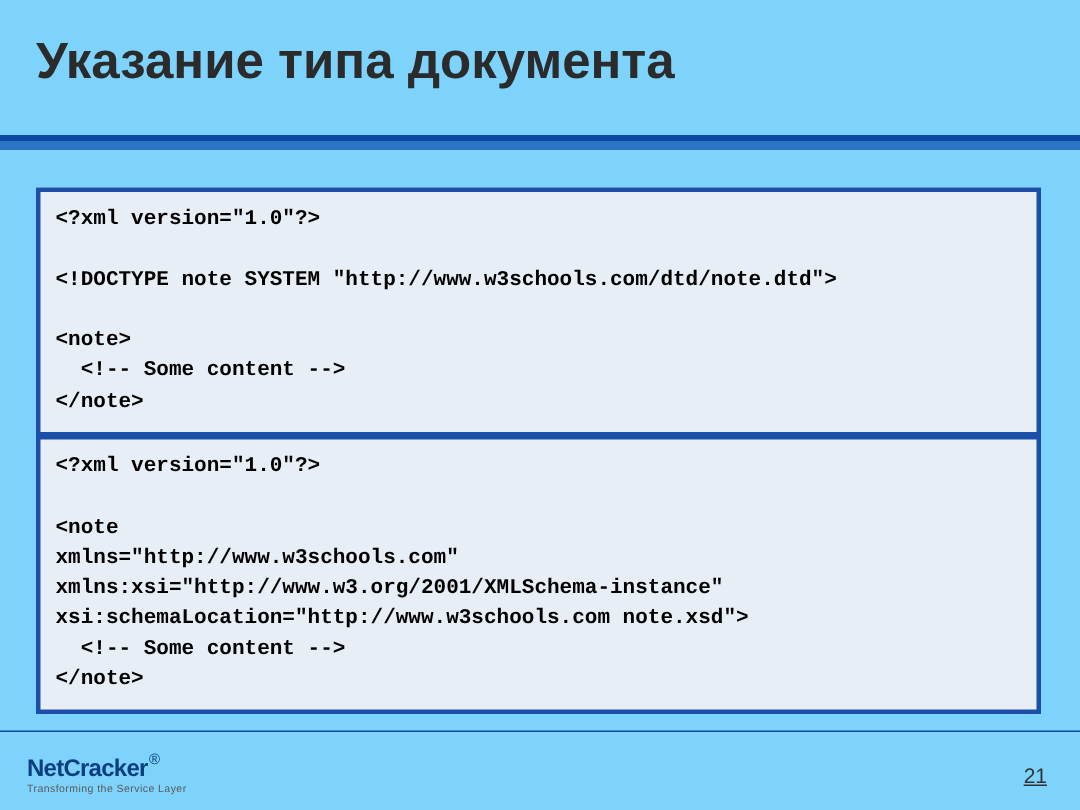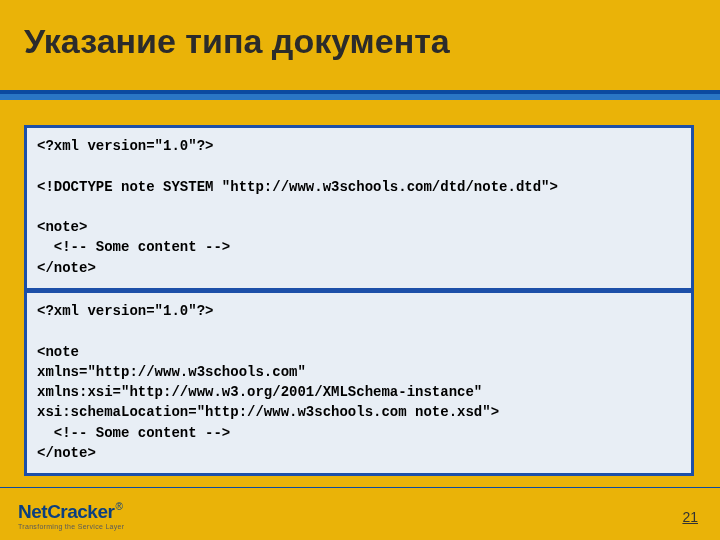--- a/index.html
+++ b/index.html
@@ -2,21 +2,21 @@
 <html><head>
 <meta charset="utf-8">
 <style>
   * { margin: 0; padding: 0; box-sizing: border-box; }
   html, body { width: 720px; height: 540px; font-family: Arial, Helvetica, sans-serif; background: #fff; color: #000; overflow: hidden; }
 
   .slide {
     position: relative;
     width: 720px;
     height: 540px;
-    background: #eab308;
+    background: #7dd3fc;
   }
 
   .title {
     position: absolute;
     top: 22px;
     left: 24px;
     font-size: 34px;
     font-weight: 700;
     color: #2b2b2b;
   }
@@ -62,21 +62,21 @@
     height: 0;
     border-top: 1px solid #0b4aa0;
   }
 
   .logo {
     position: absolute;
     left: 18px;
     bottom: 10px;
     line-height: 1;
   }
-  .logo .net { font-size: 19px; font-weight: 800; color: #0b3f80; letter-spacing: -0.5px; }
+  .logo .net { font-size: 16px; font-weight: 800; color: #0b3f80; letter-spacing: -0.5px; }
   .logo .reg { font-size: 10px; color: #0b3f80; position: relative; top: -8px; padding-left: 1px;}
   .logo .tag { display:block; font-size: 7px; color: #5a5a5a; margin-top: 2px; letter-spacing: 0.3px;}
 
   .pagenum {
     position: absolute;
     right: 22px;
     bottom: 15px;
     font-size: 14px;
     color: #333;
     text-decoration: underline;

